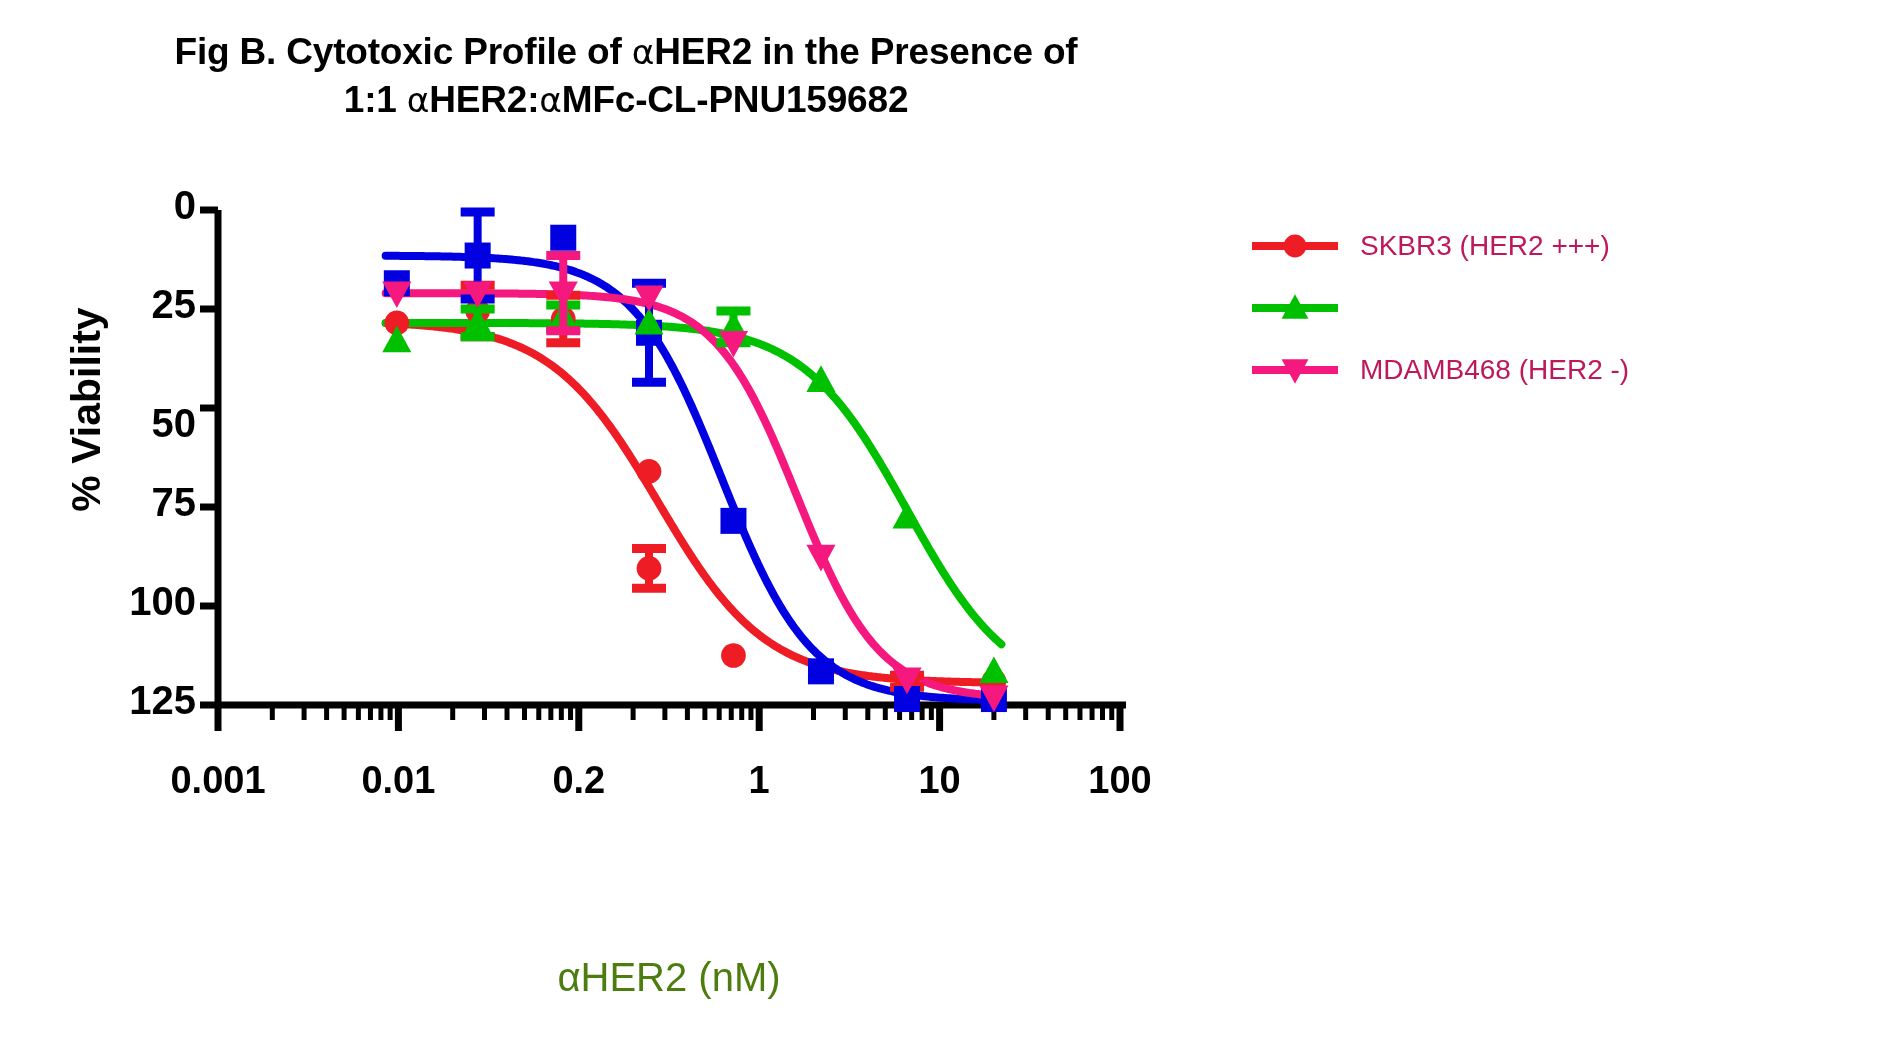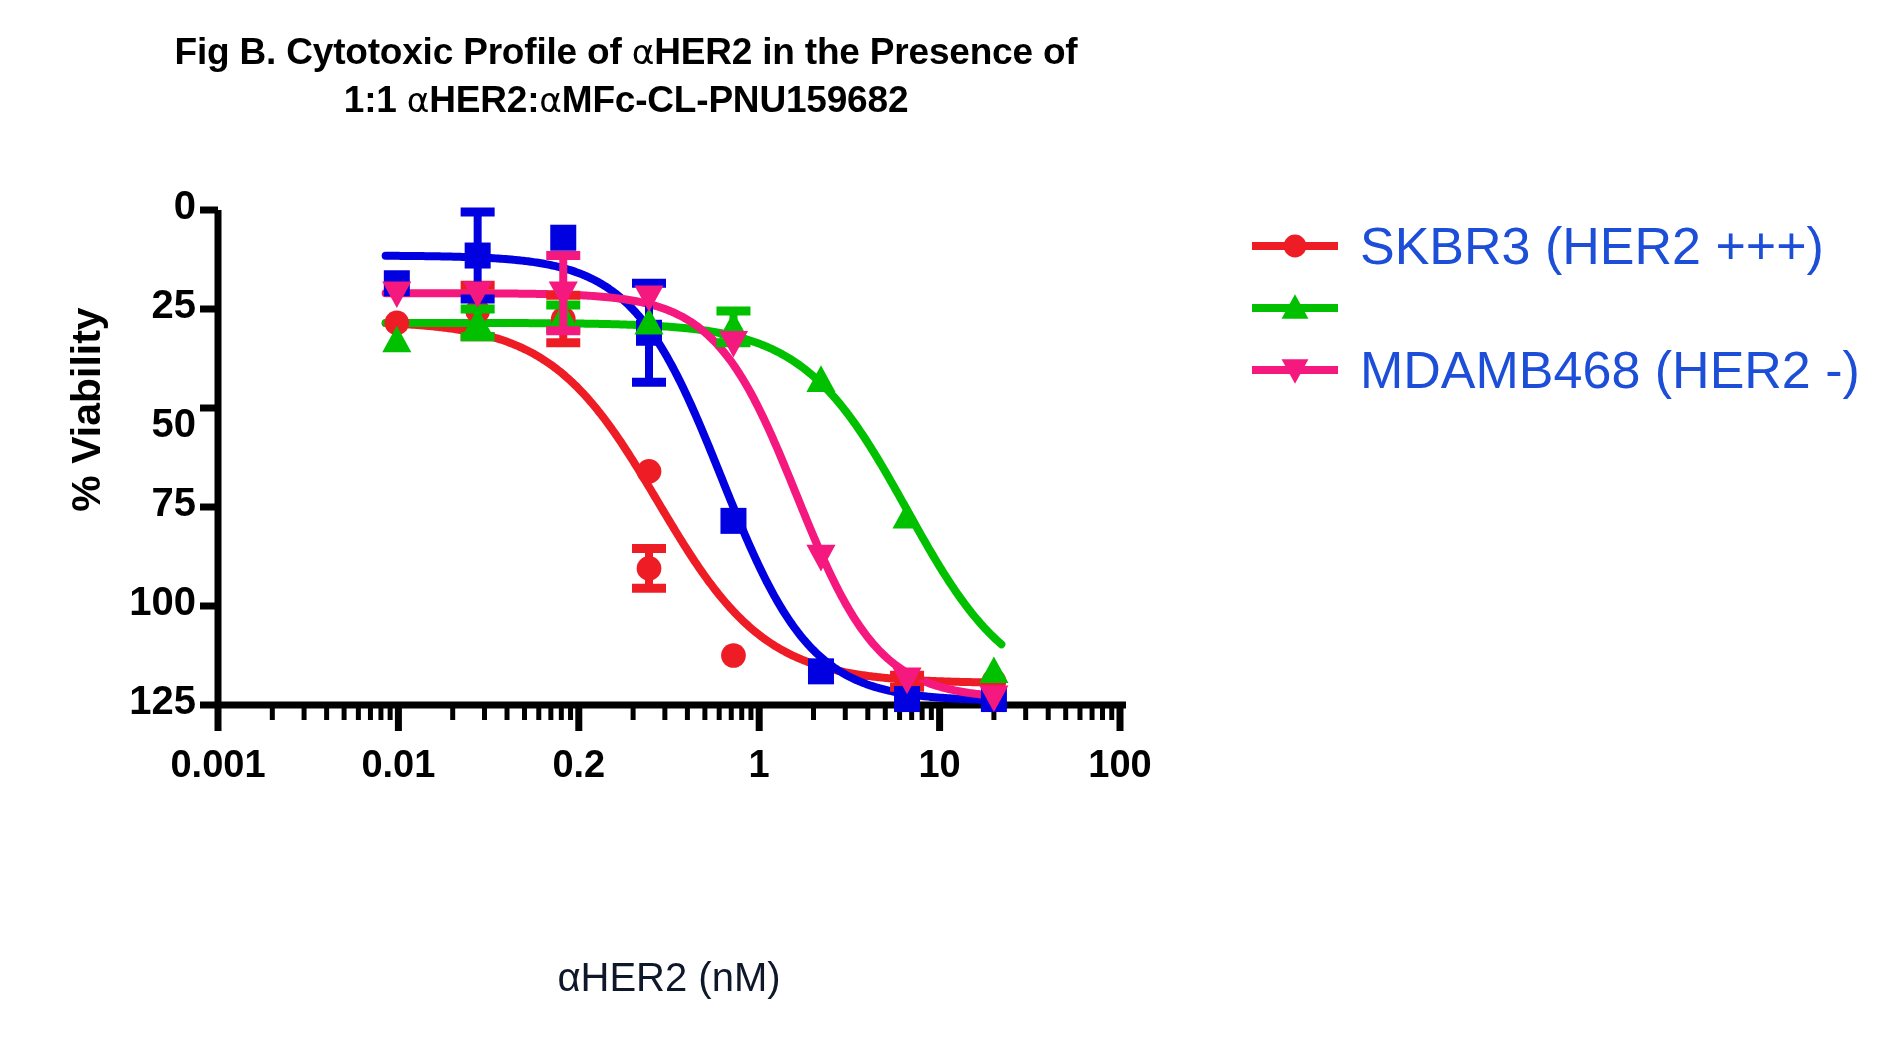--- a/index.html
+++ b/index.html
@@ -48,58 +48,59 @@
     color: #000;
     white-space: nowrap;
   }
   .axis-title-x {
     position: absolute;
     left: 218px;
     top: 955px;
     width: 902px;
     text-align: center;
     font-size: 40px;
-    color: #0f172a;
+    color: #4d7c0f;
     white-space: nowrap;
   }
   .ytick-label {
     position: absolute;
     text-align: right;
     font-weight: bold;
     font-size: 40px;
     color: #000;
     white-space: nowrap;
   }
   .xtick-label {
     position: absolute;
     text-align: center;
     font-weight: bold;
     font-size: 38px;
     color: #000;
     white-space: nowrap;
+    margin-top: 16px;
   }
   .legend {
     position: absolute;
     left: 1248px;
     top: 215px;
   }
   .legend-row {
     display: flex;
     align-items: center;
     height: 62px;
   }
   .legend-key {
     width: 94px;
     height: 46px;
     flex: 0 0 94px;
     position: relative;
   }
   .legend-label {
-    font-size: 52px;
-    color: #1d4ed8;
+    font-size: 28px;
+    color: #be185d;
     white-space: nowrap;
     margin-left: 18px;
   }
 </style>
 </head>
 <body>
 
 <div id="figure">
 
   <div class="title-block">

